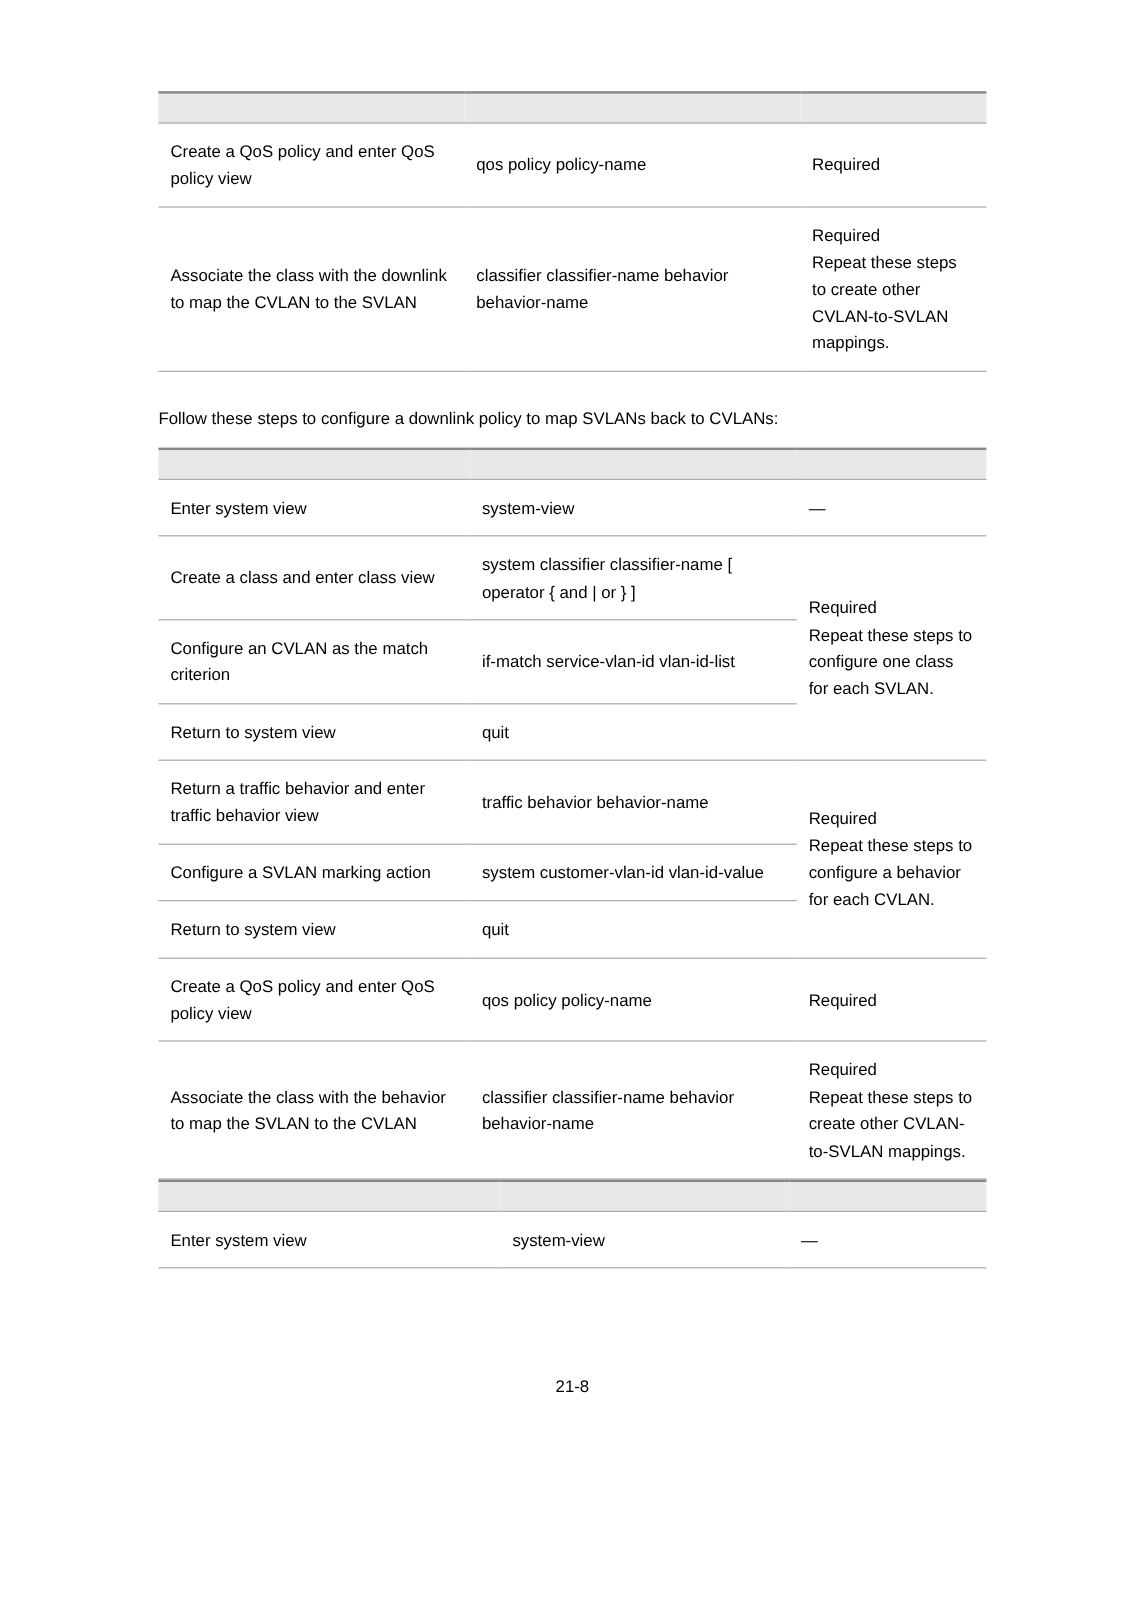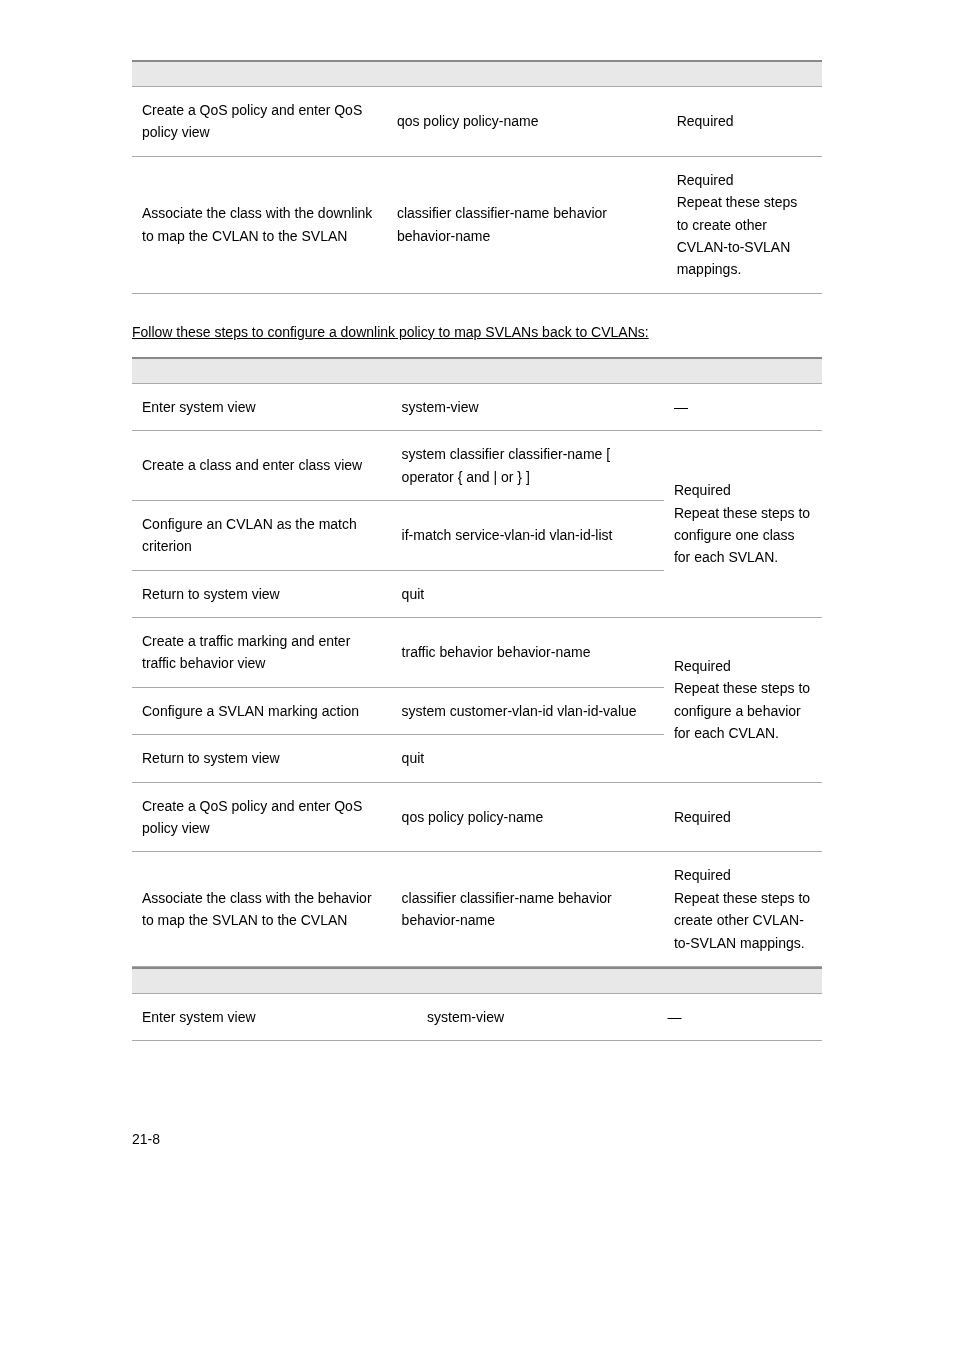--- a/index.html
+++ b/index.html
@@ -6,21 +6,21 @@
     margin: 0;
     background: #fff;
     font-family: Arial, sans-serif;
     font-size: 14px;
     color: #000;
   }
   .page {
     width: 910px;
     box-sizing: border-box;
     padding: 60px 110px 40px 110px;
-    margin: 0 auto;
+    margin: 16px auto;
   }
   table {
     width: 100%;
     border-collapse: collapse;
     table-layout: fixed;
   }
   td, th {
     padding: 12px 10px;
     text-align: left;
     vertical-align: middle;
@@ -70,23 +70,23 @@
   .table3 th:nth-child(2) {
     width: 35%;
   }
   .table3 td:nth-child(3),
   .table3 th:nth-child(3) {
     width: 23%;
   }
   .paragraph {
     margin: 28px 0 14px 0;
     line-height: 1.5;
-    text-decoration: underline;
   }
   .footer {
+    text-align: center;
     margin-top: 90px;
     font-size: 14px;
   }
   .bold { font-weight: normal; }
   .italic { }
 </style>
 </head>
 <body>
 
 <div class="page">
@@ -155,21 +155,21 @@
       <td>
         <span class="bold">if-match service-vlan-id</span>
         <span class="italic">vlan-id-list</span>
       </td>
     </tr>
     <tr>
       <td>Return to system view</td>
       <td><span class="bold">quit</span></td>
     </tr>
     <tr>
-      <td>Create a traffic marking and enter traffic behavior view</td>
+      <td>Return a traffic behavior and enter traffic behavior view</td>
       <td>
         <span class="bold">traffic behavior</span>
         <span class="italic">behavior-name</span>
       </td>
       <td rowspan="3" style="white-space:pre-line">Required
 Repeat these steps to configure a behavior for each CVLAN.</td>
     </tr>
     <tr>
       <td>Configure a SVLAN marking action</td>
       <td>

